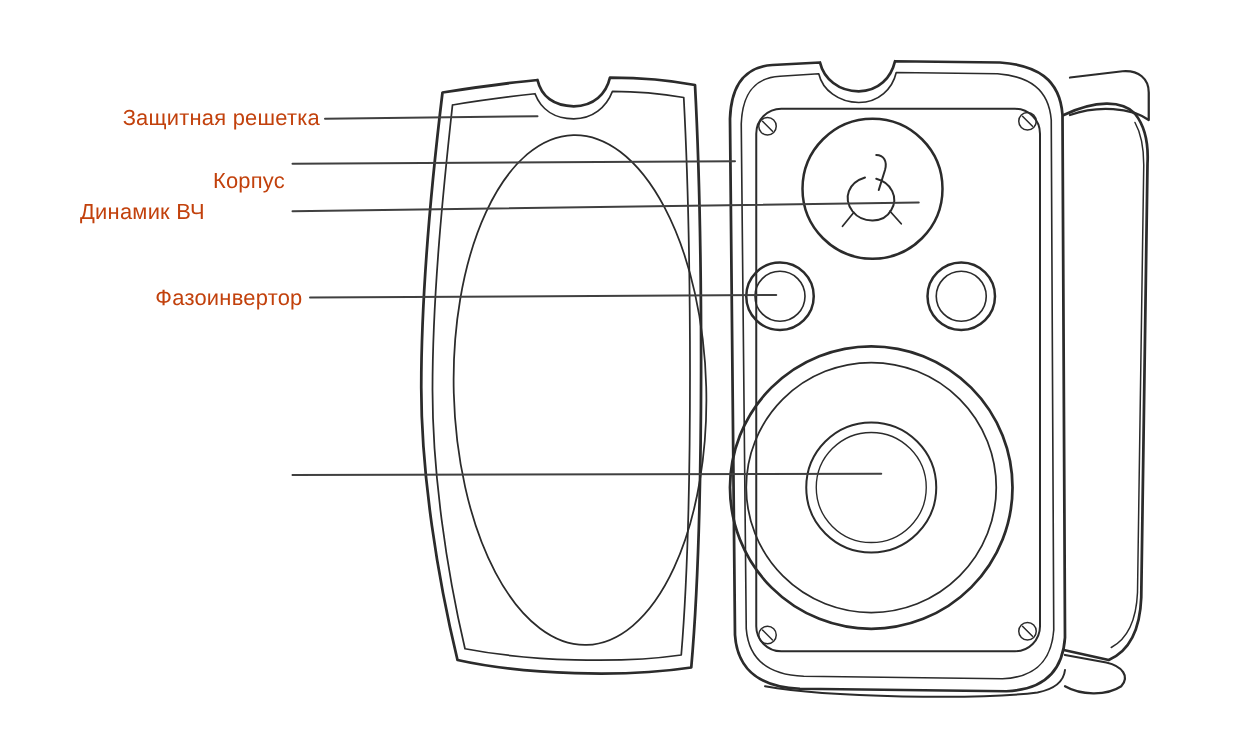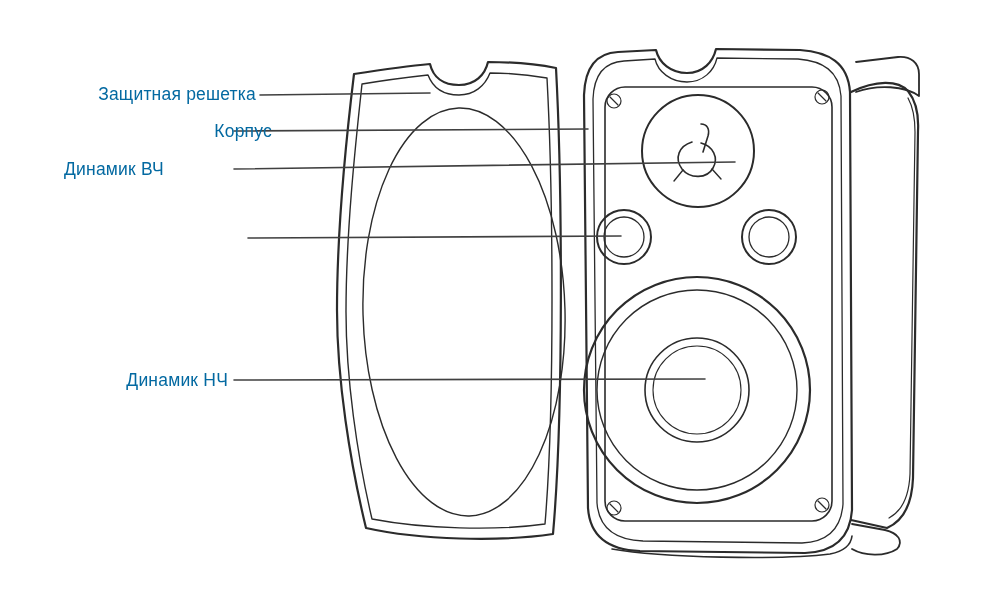--- a/index.html
+++ b/index.html
@@ -21,26 +21,26 @@
     top: 0;
     width: 1000px;
     height: 594px;
   }
   .part-label {
     position: absolute;
     left: 0;
     text-align: right;
     font-size: 17.5px;
     line-height: 20px;
-    color: #0369a1;
+    color: #c2410c;
     letter-spacing: 0.2px;
     white-space: nowrap;
   }
   .lbl-grille  { top: 84px;  width: 256px; }
-  .lbl-body    { top: 121px; width: 228px; margin-left: 44px; }
+  .lbl-body    { top: 134px; width: 228px; }
   .lbl-tweeter { top: 159px; width: 228px; text-align: center; }
   .lbl-port    { top: 228px; width: 242px; }
   .lbl-woofer  { top: 370px; width: 228px; }
 </style>
 </head>
 <body>
 
 <div class="stage">
 
   <svg class="diagram-svg" viewBox="0 0 1000 594" fill="none" stroke="#2b2b2b" stroke-linecap="round" stroke-linejoin="round">
@@ -157,15 +157,15 @@
       <line x1="234" y1="380" x2="705" y2="379"></line>
     </g>
   </svg>
 
   <div class="part-label lbl-grille">Защитная решетка</div>
 
   <div class="part-label lbl-body">Корпус</div>
 
   <div class="part-label lbl-tweeter">Динамик ВЧ</div>
 
+  <div class="part-label lbl-port">Фазоинвертор</div>
 
-  <div class="part-label lbl-woofer">Динамик НЧ</div>
 </div>
 
 </body></html>

